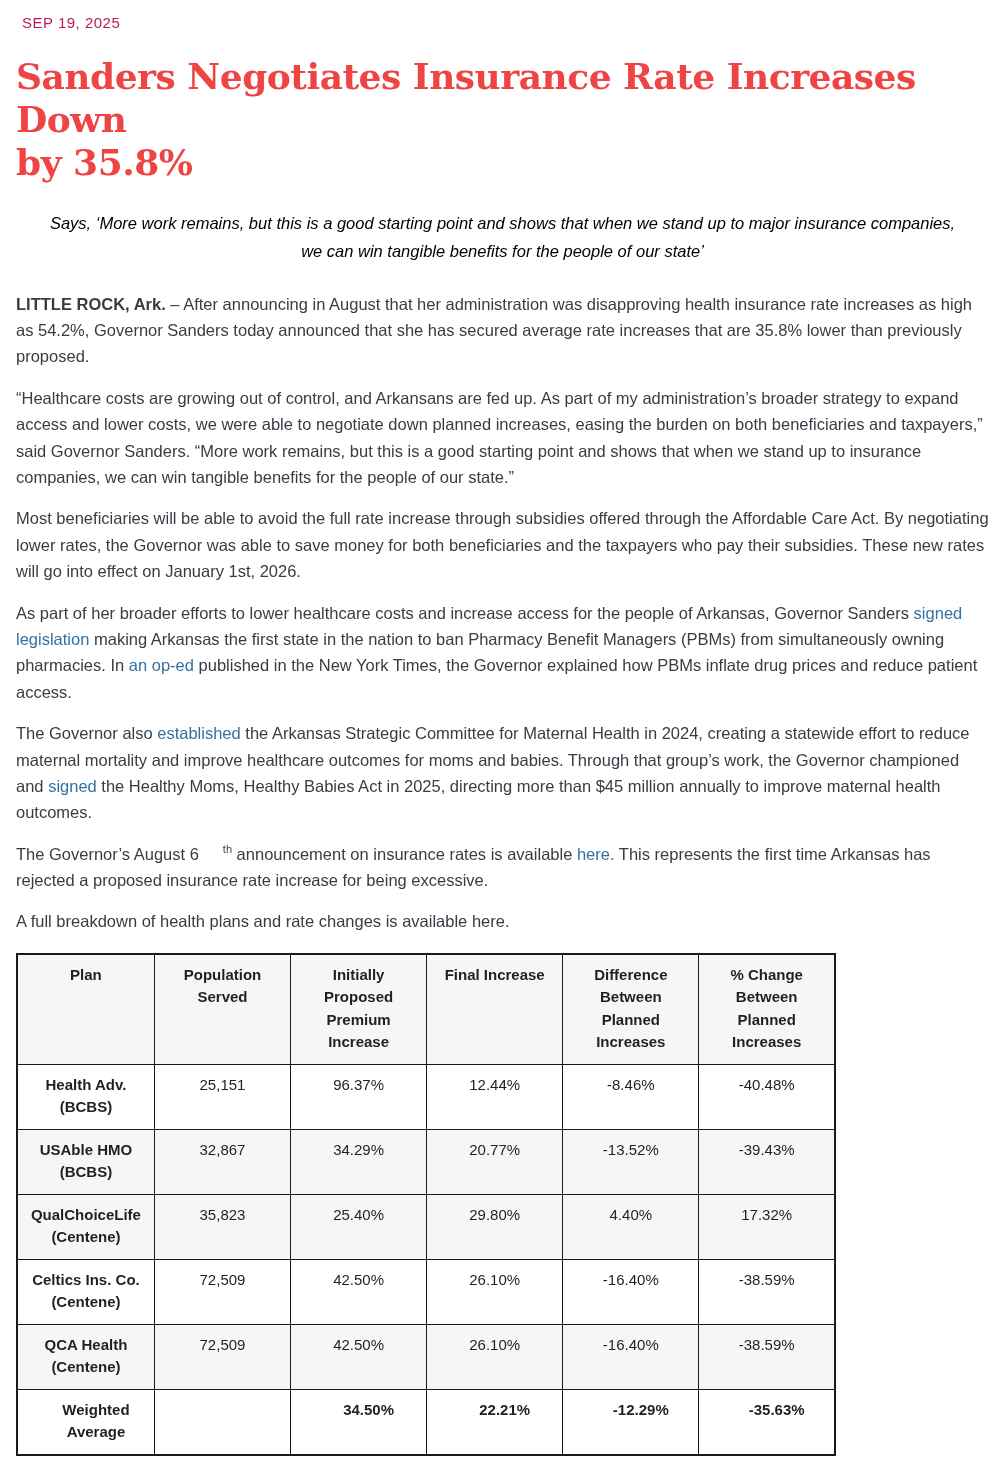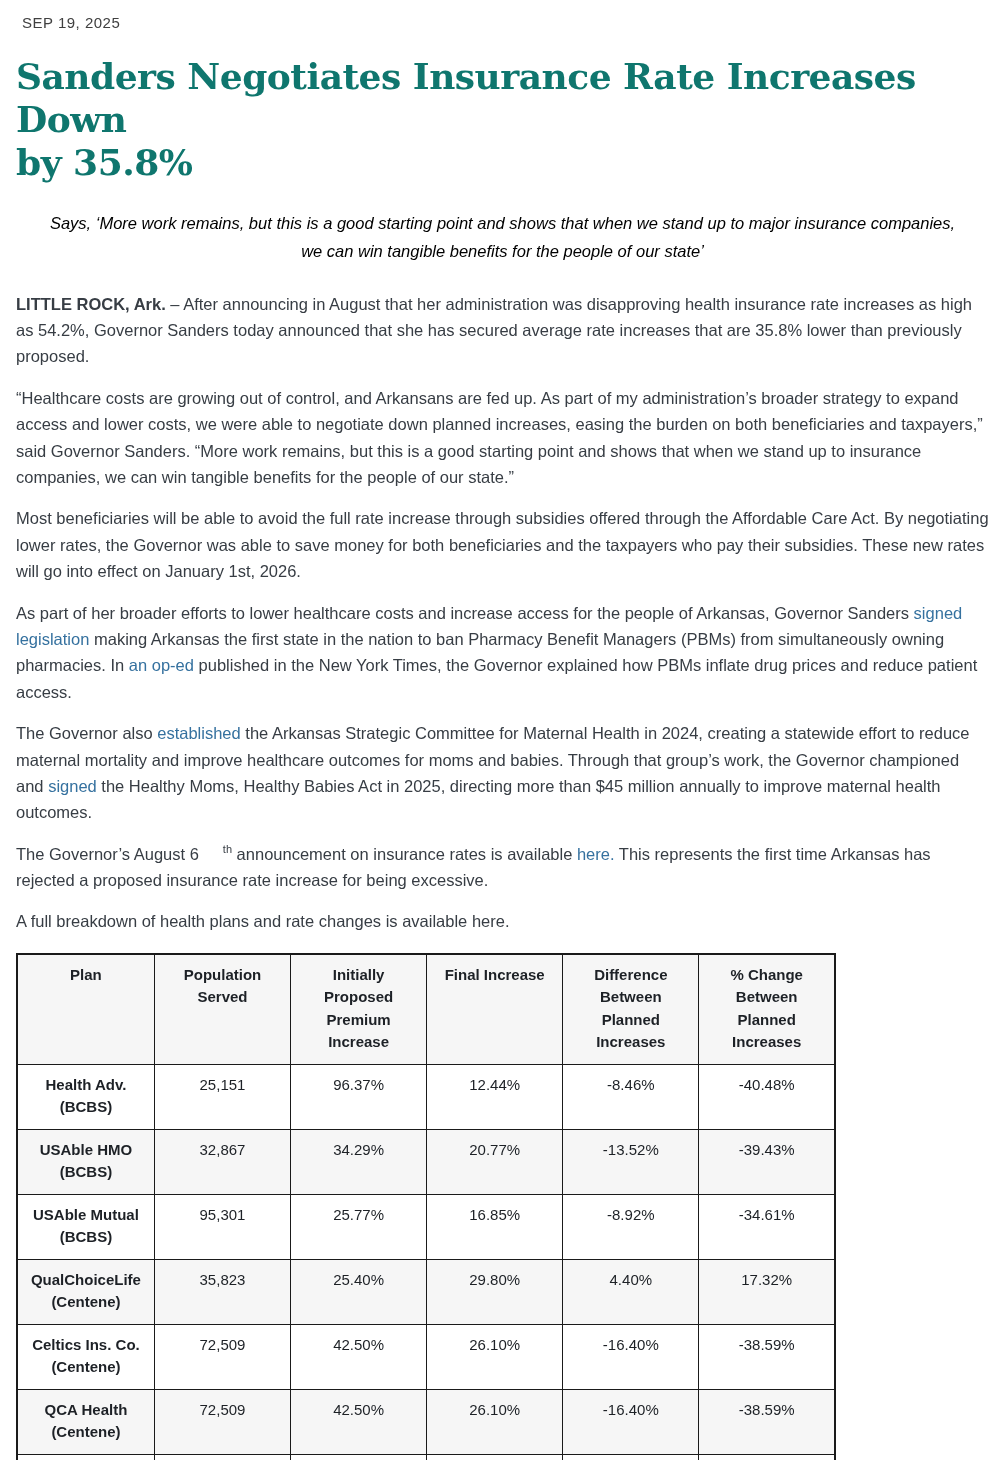--- a/index.html
+++ b/index.html
@@ -5,30 +5,30 @@
   * { box-sizing: border-box; margin: 0; padding: 0; }
   html, body { background: #ffffff; }
   body {
     width: 1005px;
     font-family: "Liberation Sans", sans-serif;
     color: #373d44;
   }
   .page { padding: 12px 16px 36px 16px; }
 
   .release-date {
-    color: #404040;
+    color: #be185d;
     font-size: 15px;
     letter-spacing: 0.5px;
     margin: 2px 0 0 6px;
   }
 
   h1.headline {
     font-family: "DejaVu Serif", serif;
     font-weight: 700;
-    color: #0f766e;
+    color: #ef4444;
     font-size: 36px;
     line-height: 1.2;
     letter-spacing: -0.5px;
     margin: 24px 0 24px 0;
   }
 
   .subtitle {
     font-style: italic;
     text-align: center;
     font-size: 16.5px;
@@ -127,29 +127,20 @@
         </tr>
         <tr class="shaded">
           <td class="plan-cell">USAble HMO
 (BCBS)</td>
           <td>32,867</td>
           <td>34.29%</td>
           <td>20.77%</td>
           <td>-13.52%</td>
           <td>-39.43%</td>
         </tr>
-        <tr>
-          <td class="plan-cell">USAble Mutual
-(BCBS)</td>
-          <td>95,301</td>
-          <td>25.77%</td>
-          <td>16.85%</td>
-          <td>-8.92%</td>
-          <td>-34.61%</td>
-        </tr>
         <tr class="shaded">
           <td class="plan-cell">QualChoiceLife
 (Centene)</td>
           <td>35,823</td>
           <td>25.40%</td>
           <td>29.80%</td>
           <td>4.40%</td>
           <td>17.32%</td>
         </tr>
         <tr>

